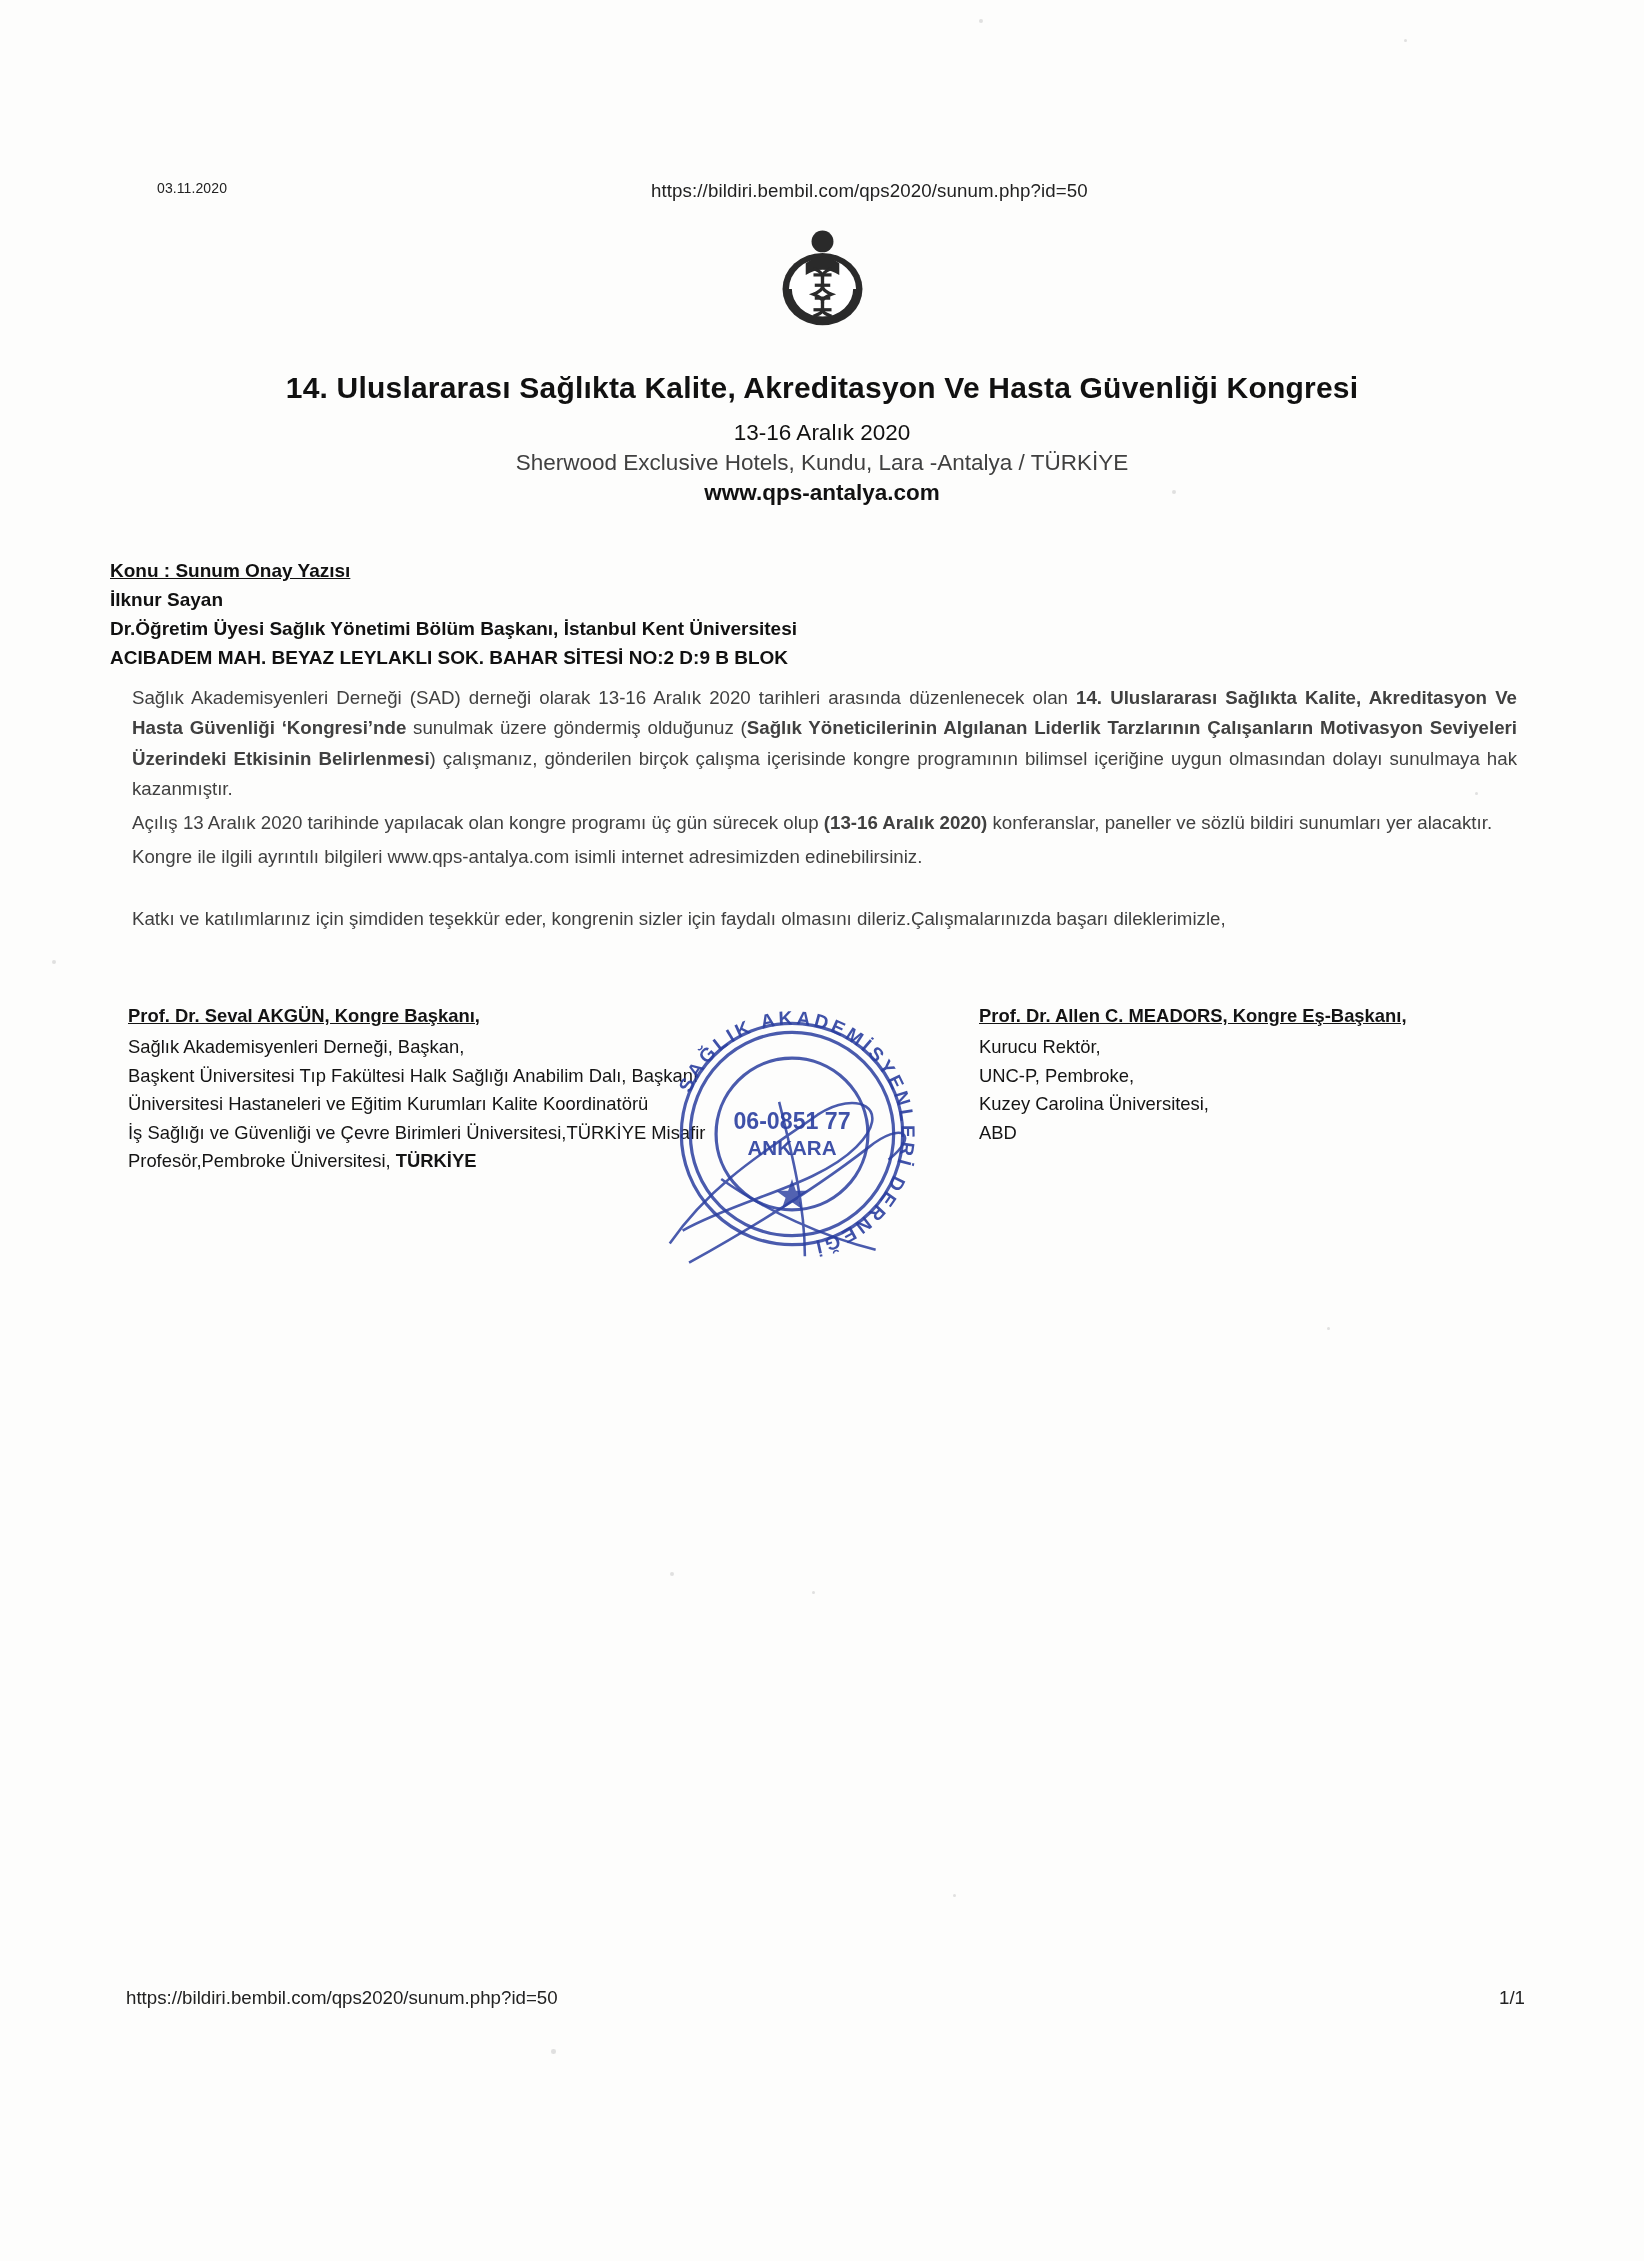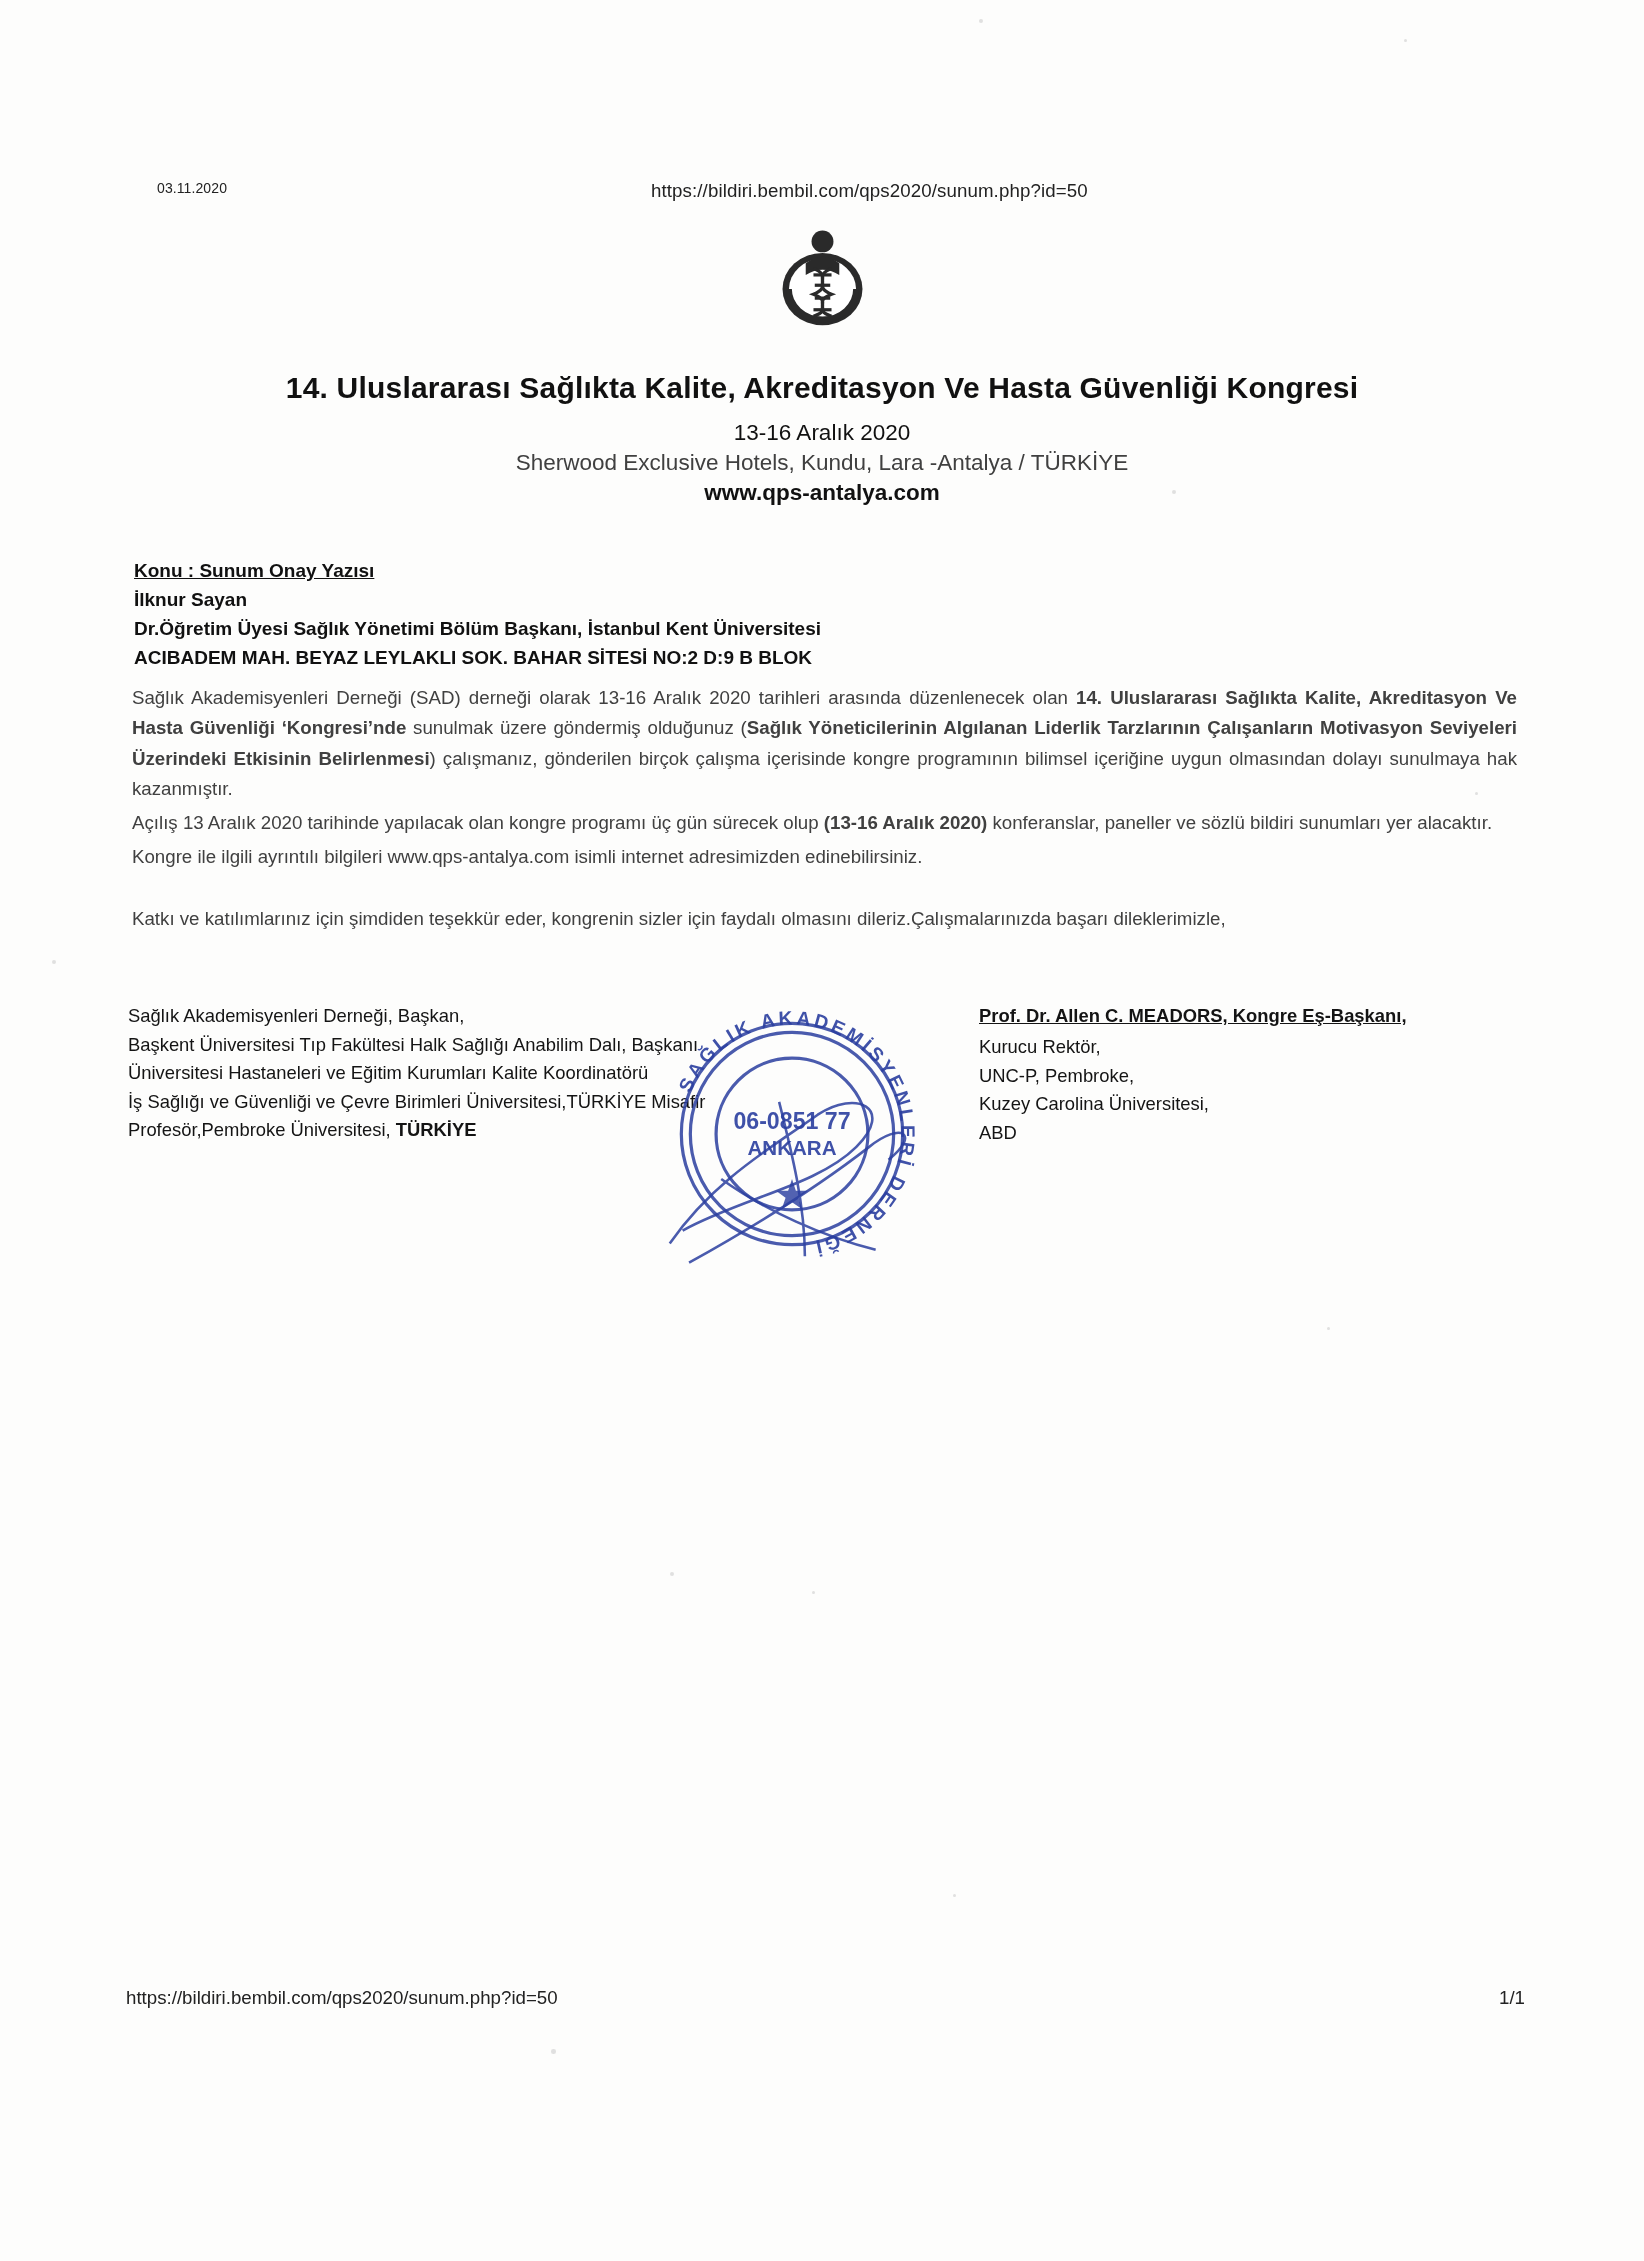--- a/index.html
+++ b/index.html
@@ -93,21 +93,21 @@
     margin-top: 3.9px;
     font-size: 22.5px;
     font-weight: bold;
     color: #111;
   }
 
   
   .recipient {
     position: absolute;
     top: 557px;
-    left: 134px;
+    left: 110px;
     width: 1404px;
     font-size: 19px;
     line-height: 1.52;
     font-weight: bold;
     color: #111;
   }
   .recipient .subject {
     text-decoration: underline;
   }
 
@@ -251,20 +251,21 @@
     </p>
     <p>
       <span>Açılış 13 Aralık 2020 tarihinde yapılacak olan kongre programı üç gün sürecek olup </span><b>(13-16 Aralık 2020)</b><span> konferanslar, paneller ve sözlü bildiri sunumları yer alacaktır.</span>
     </p>
     <p class="last">Kongre ile ilgili ayrıntılı bilgileri www.qps-antalya.com isimli internet adresimizden edinebilirsiniz.</p>
     <div class="para-gap"></div>
     <p class="last">Katkı ve katılımlarınız için şimdiden teşekkür eder, kongrenin sizler için faydalı olmasını dileriz.Çalışmalarınızda başarı dileklerimizle,</p>
   </div>
 
   <div class="sig-left">
+    <span class="sig-name">Prof. Dr. Seval AKGÜN, Kongre Başkanı,</span>
     <span class="sig-line">Sağlık Akademisyenleri Derneği, Başkan,</span>
     <span class="sig-line">Başkent Üniversitesi Tıp Fakültesi Halk Sağlığı Anabilim Dalı, Başkanı</span>
     <span class="sig-line">Üniversitesi Hastaneleri ve Eğitim Kurumları Kalite Koordinatörü</span>
     <span class="sig-line">İş Sağlığı ve Güvenliği ve Çevre Birimleri Üniversitesi,TÜRKİYE Misafir</span>
     <span class="sig-line"><span>Profesör,Pembroke Üniversitesi, </span><b>TÜRKİYE</b></span>
   </div>
 
   <div class="sig-right">
     <span class="sig-name">Prof. Dr. Allen C. MEADORS, Kongre Eş-Başkanı,</span>
     <span class="sig-line">Kurucu Rektör,</span>

